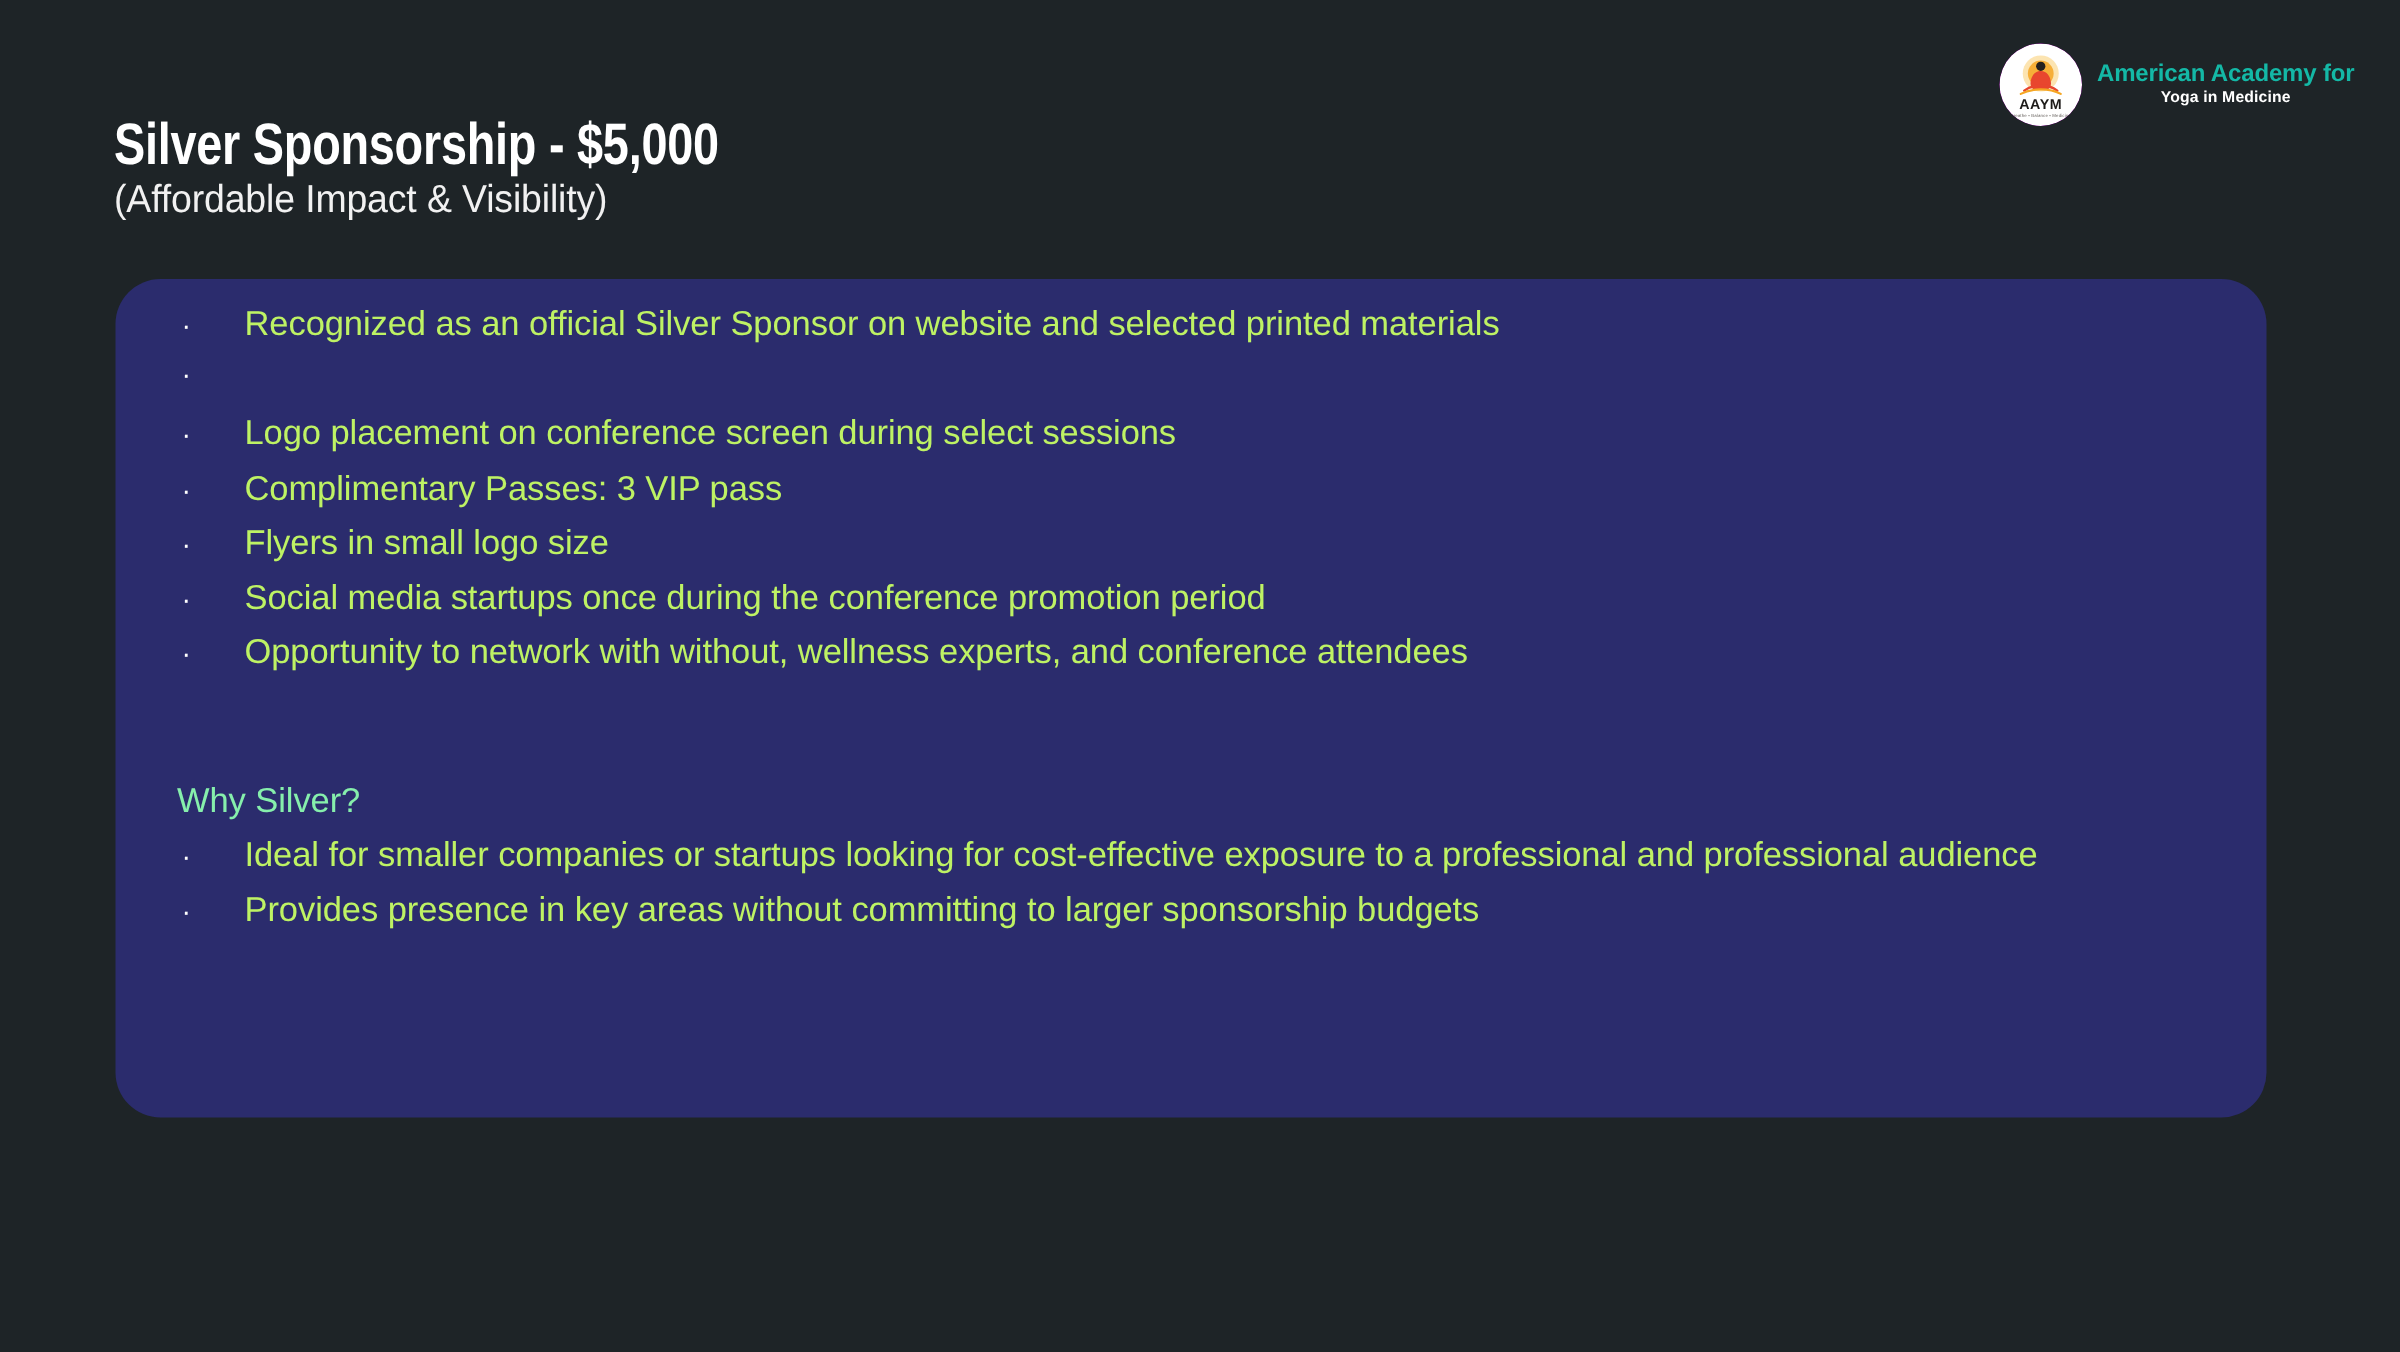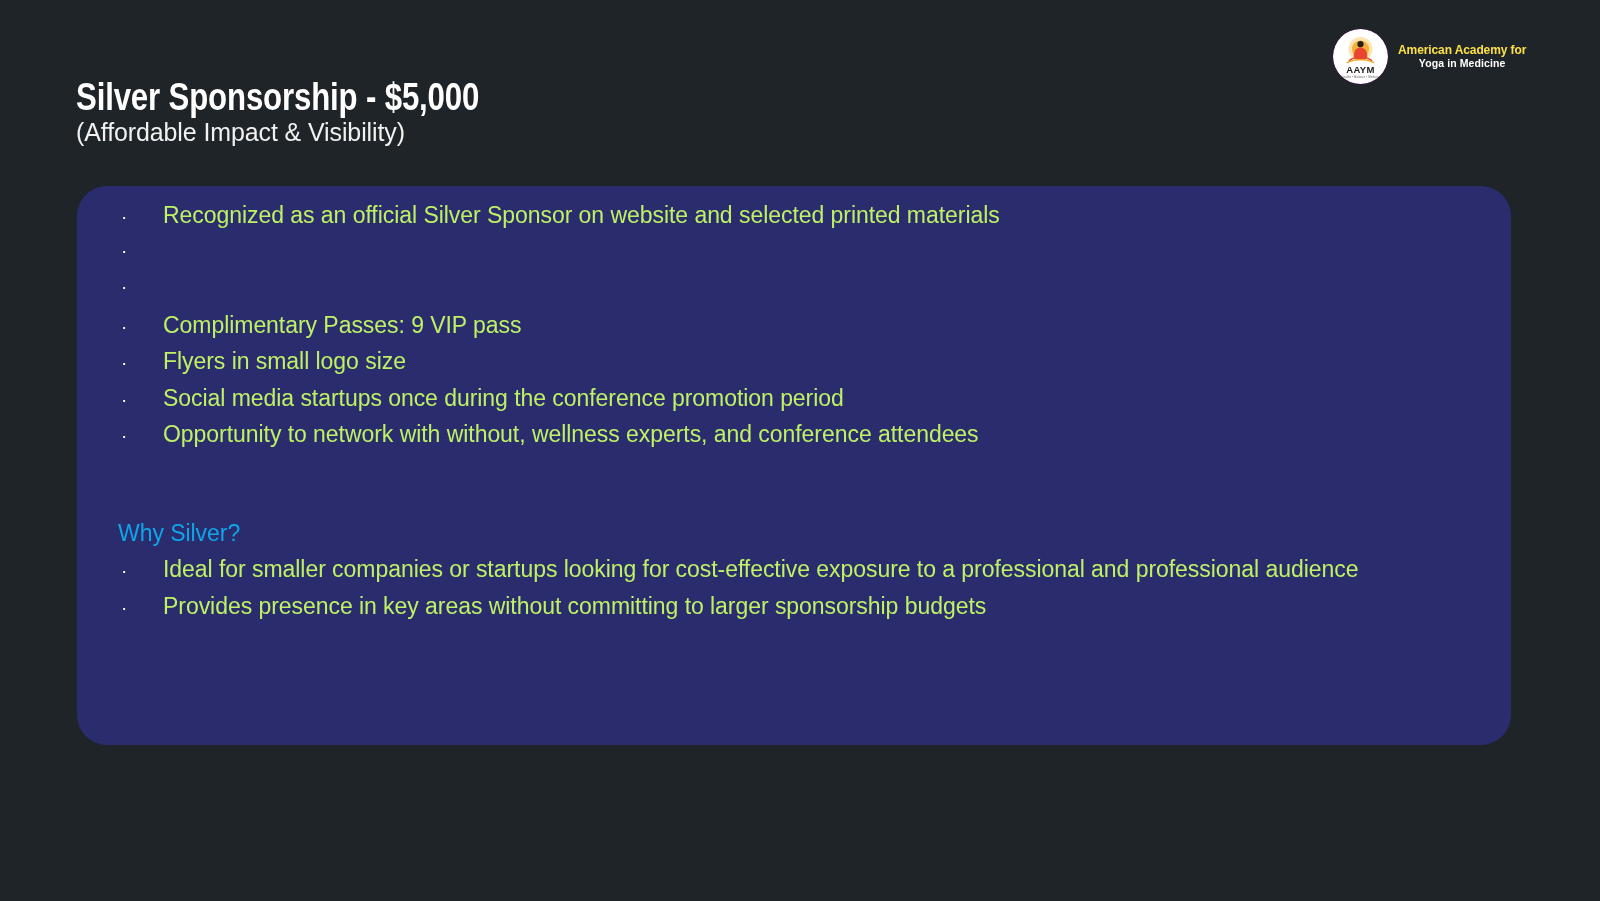--- a/index.html
+++ b/index.html
@@ -34,22 +34,22 @@
     overflow: hidden;
   }
   .brand-mark svg { display: block; }
   .brand-words {
     display: flex;
     flex-direction: column;
     align-items: center;
     line-height: 1.05;
   }
   .brand-line1 {
-    color: #fde047;
-    font-size: 12px;
+    color: #14b8a6;
+    font-size: 16px;
     font-weight: bold;
     letter-spacing: -0.1px;
     white-space: nowrap;
   }
   .brand-line2 {
     color: #ffffff;
     font-size: 10.5px;
     font-weight: bold;
     letter-spacing: 0.1px;
     white-space: nowrap;
@@ -121,21 +121,21 @@
     font-size: 23px;
     line-height: 1;
     white-space: nowrap;
     letter-spacing: -0.05px;
   }
 
   .section-gap {
     height: 62px;
   }
   .section-heading {
-    color: #0ea5e9;
+    color: #86efac;
     font-size: 23px;
     line-height: 1;
     padding-left: 15px;
     height: 36.5px;
     letter-spacing: -0.05px;
   }
 </style>
 </head>
 <body>
 
@@ -166,24 +166,25 @@
   <ul class="bullet-list">
     <li class="bullet-row">
       <span class="bullet-dot">·</span>
       <span class="bullet-text">Recognized as an official Silver Sponsor on website and selected printed materials</span>
     </li>
     <li class="bullet-row">
       <span class="bullet-dot">·</span>
     </li>
     <li class="bullet-row">
       <span class="bullet-dot">·</span>
-    </li>
-    <li class="bullet-row">
-      <span class="bullet-dot">·</span>
-      <span class="bullet-text">Complimentary Passes: 9 VIP pass</span>
+      <span class="bullet-text">Logo placement on conference screen during select sessions</span>
+    </li>
+    <li class="bullet-row">
+      <span class="bullet-dot">·</span>
+      <span class="bullet-text">Complimentary Passes: 3 VIP pass</span>
     </li>
     <li class="bullet-row">
       <span class="bullet-dot">·</span>
       <span class="bullet-text">Flyers in small logo size</span>
     </li>
     <li class="bullet-row">
       <span class="bullet-dot">·</span>
       <span class="bullet-text">Social media startups once during the conference promotion period</span>
     </li>
     <li class="bullet-row">

